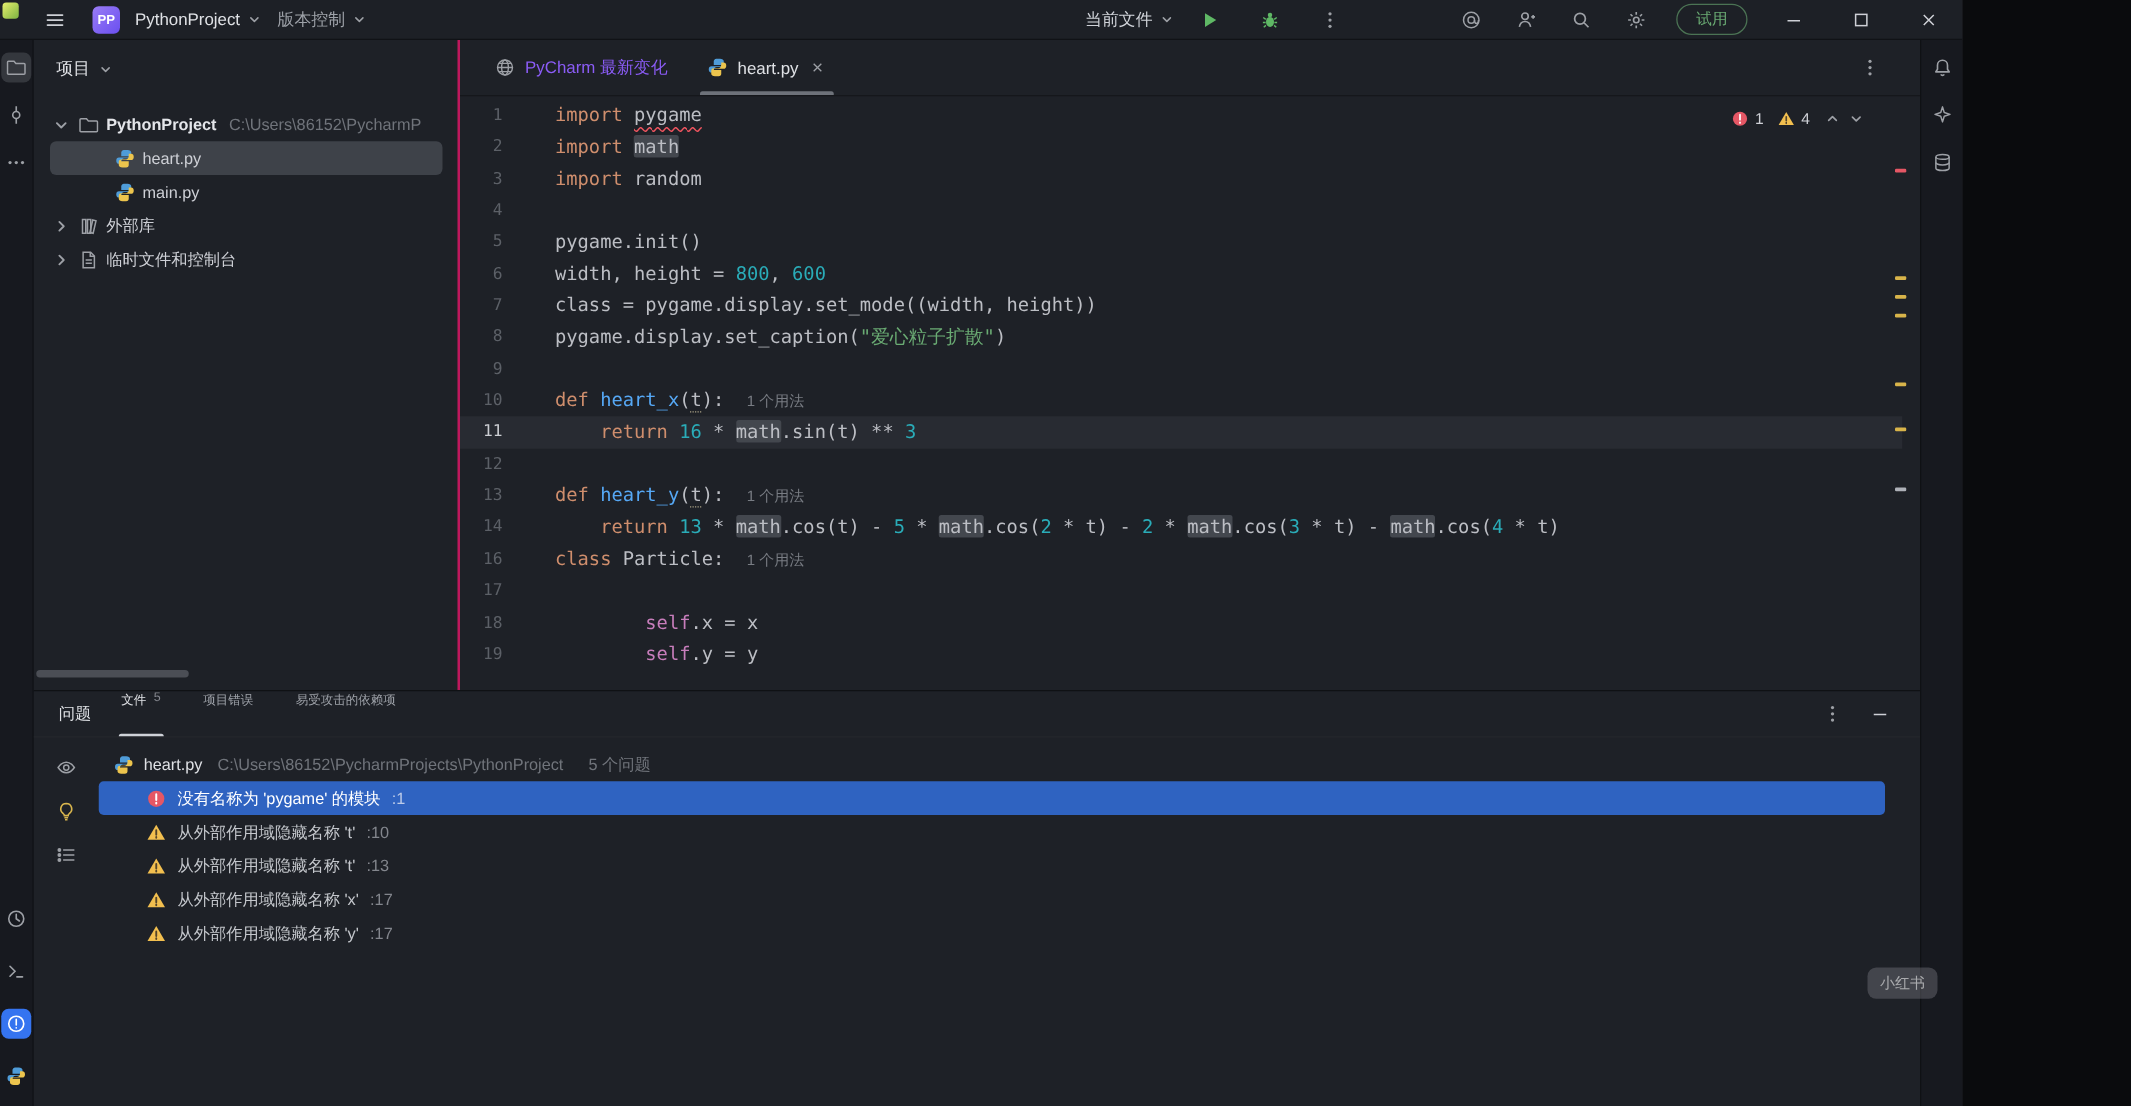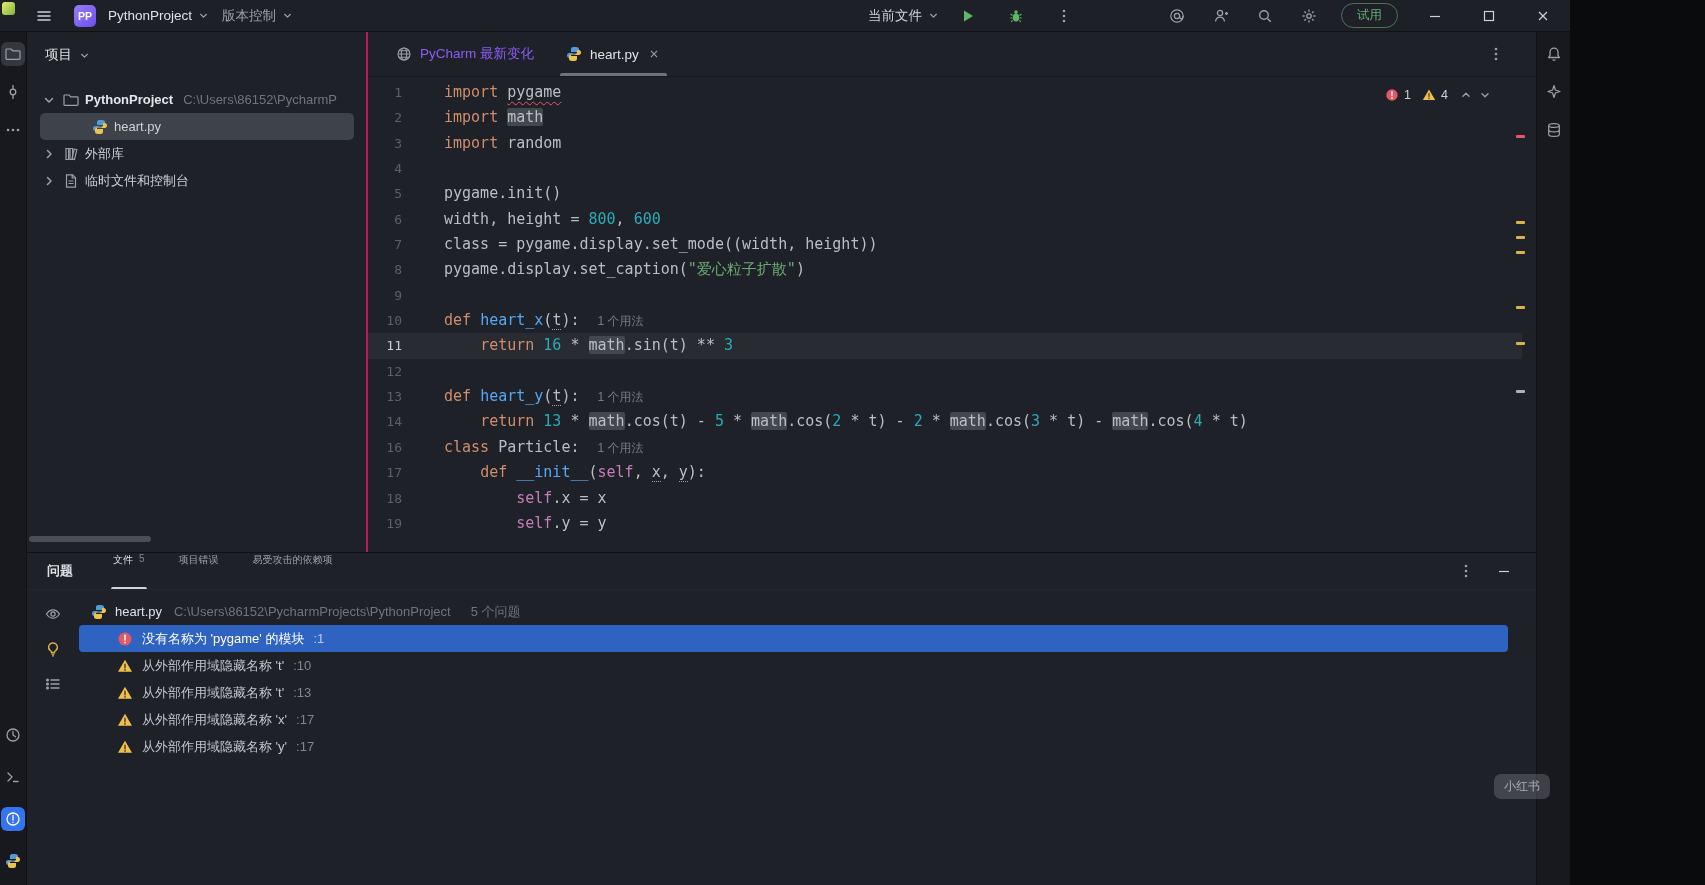--- a/index.html
+++ b/index.html
@@ -83,21 +83,21 @@
   .inlay{font-family:"Liberation Sans",sans-serif;font-size:12px;color:#787c83;margin-left:18px}
   .inspections{position:absolute;top:56px;right:44px;display:flex;align-items:center;gap:5px;font-size:12.5px;color:#ced0d6}
   .inspections .ic{width:14px;height:14px}
   .insp-count{margin-right:6px}
   .stripe{position:absolute;right:10px;top:45px;bottom:0;width:10px}
   .smark{position:absolute;left:0;width:9px;height:3px;border-radius:1px}
 
   
   .problems{position:absolute;left:27px;top:552px;width:1509px;bottom:0;background:#1e2127;border-top:1px solid #0f1114}
   .phead{position:relative;height:37px;display:flex;align-items:center;padding-left:20px;border-bottom:1px solid #24272d}
-  .ptitle{font-weight:bold;font-size:13px;color:#dfe1e5;margin-right:40px}
+  .ptitle{font-weight:normal;font-size:13px;color:#dfe1e5;margin-right:24px}
   .ptabs{display:flex;height:100%}
   .ptab{position:relative;display:flex;align-items:flex-start;gap:6px;height:100%;margin-right:34px;color:#9da1a8;font-size:10px}
   .ptab.active .ptab-label{color:#dfe1e5}
   .ptab-count{color:#84878e}
   .ptab.active::after{content:'';position:absolute;left:-2px;right:-2px;bottom:0;height:2.5px;background:#cfd2d8;border-radius:2px 2px 0 0}
   .phead-right{position:absolute;right:20px;top:0;height:100%;display:flex;align-items:center;gap:14px}
   .phead-btn{width:24px;height:24px;display:flex;align-items:center;justify-content:center;background:none;border:none}
   .pbody{position:absolute;top:37px;left:0;right:0;bottom:0}
   .ptoolbar{position:absolute;left:0;top:12px;width:52px;display:flex;flex-direction:column;align-items:center;gap:11px}
   .ptool-btn{width:24px;height:24px;display:flex;align-items:center;justify-content:center}
@@ -355,20 +355,29 @@
         </div>
         <div class="tree-row file sel">
           <span class="ic">
             <svg viewBox="0 0 16 16">
               <path d="M8 1c-3 0-3 1.6-3 2.5V6h6v1H3.2C1.8 7 1 8 1 9.5S1.8 12 3.2 12H5v-2c0-1.4 1-2.5 2.5-2.5H11c1.4 0 2-1 2-2.5V3c0-1.3-1.2-2-3-2z" fill="#4f9cd8"></path>
               <path d="M8 15c3 0 3-1.6 3-2.5V10H5V9h7.8c1.4 0 2.2-1 2.2-2.5S14.2 4 12.8 4H11v2c0 1.4-1 2.5-2.5 2.5H5C3.6 8.5 3 9.5 3 11v2c0 1.3 1.2 2 3 2z" fill="#ecc44d"></path>
             </svg>
           </span>
           <span class="tree-label">heart.py</span>
         </div>
+        <div class="tree-row file">
+          <span class="ic">
+            <svg viewBox="0 0 16 16">
+              <path d="M8 1c-3 0-3 1.6-3 2.5V6h6v1H3.2C1.8 7 1 8 1 9.5S1.8 12 3.2 12H5v-2c0-1.4 1-2.5 2.5-2.5H11c1.4 0 2-1 2-2.5V3c0-1.3-1.2-2-3-2z" fill="#4f9cd8"></path>
+              <path d="M8 15c3 0 3-1.6 3-2.5V10H5V9h7.8c1.4 0 2.2-1 2.2-2.5S14.2 4 12.8 4H11v2c0 1.4-1 2.5-2.5 2.5H5C3.6 8.5 3 9.5 3 11v2c0 1.3 1.2 2 3 2z" fill="#ecc44d"></path>
+            </svg>
+          </span>
+          <span class="tree-label">main.py</span>
+        </div>
         <div class="tree-row">
           <span class="ic tree-chev">
             <svg viewBox="0 0 16 16">
               <path d="M6.5 4.5 10 8l-3.5 3.5" fill="none" stroke="#9da0a6" stroke-width="1.5" stroke-linecap="round" stroke-linejoin="round"></path>
             </svg>
           </span>
           <span class="ic">
             <svg viewBox="0 0 16 16">
               <g fill="none" stroke="#9da0a6" stroke-width="1.2">
                 <path d="M3 2.5h2.6v11H3zM7 2.5h2.6v11H7z"></path>
@@ -496,21 +505,20 @@
         <div class="crow">
           <span class="ln">14</span>
           <span class="src"><span class="tk-pl">    </span><span class="tk-kw">return </span><span class="tk-num">13</span><span class="tk-pl"> * </span><span class="tk-hl">math</span><span class="tk-pl">.cos(t) - </span><span class="tk-num">5</span><span class="tk-pl"> * </span><span class="tk-hl">math</span><span class="tk-pl">.cos(</span><span class="tk-num">2</span><span class="tk-pl"> * t) - </span><span class="tk-num">2</span><span class="tk-pl"> * </span><span class="tk-hl">math</span><span class="tk-pl">.cos(</span><span class="tk-num">3</span><span class="tk-pl"> * t) - </span><span class="tk-hl">math</span><span class="tk-pl">.cos(</span><span class="tk-num">4</span><span class="tk-pl"> * t)</span></span>
         </div>
         <div class="crow">
           <span class="ln">16</span>
           <span class="src"><span class="tk-kw">class </span><span class="tk-pl">Particle:</span><span class="inlay">1 个用法</span></span>
         </div>
         <div class="crow">
           <span class="ln">17</span>
-          <span class="src"><span class="tk-pl">    </span><span class="tk-kw">def </span><span class="tk-fn">__init__</span><span class="tk-pl">(</span><span class="tk-self">self</span><span class="tk-pl">, </span><span class="tk-warn">x</span><span class="tk-pl">, </span><span class="tk-warn">y</span><span class="tk-pl">):</span></span>
         </div>
         <div class="crow">
           <span class="ln">18</span>
           <span class="src"><span class="tk-pl">        </span><span class="tk-self">self</span><span class="tk-pl">.x = x</span></span>
         </div>
         <div class="crow">
           <span class="ln">19</span>
           <span class="src"><span class="tk-pl">        </span><span class="tk-self">self</span><span class="tk-pl">.y = y</span></span>
         </div>
       </div>

